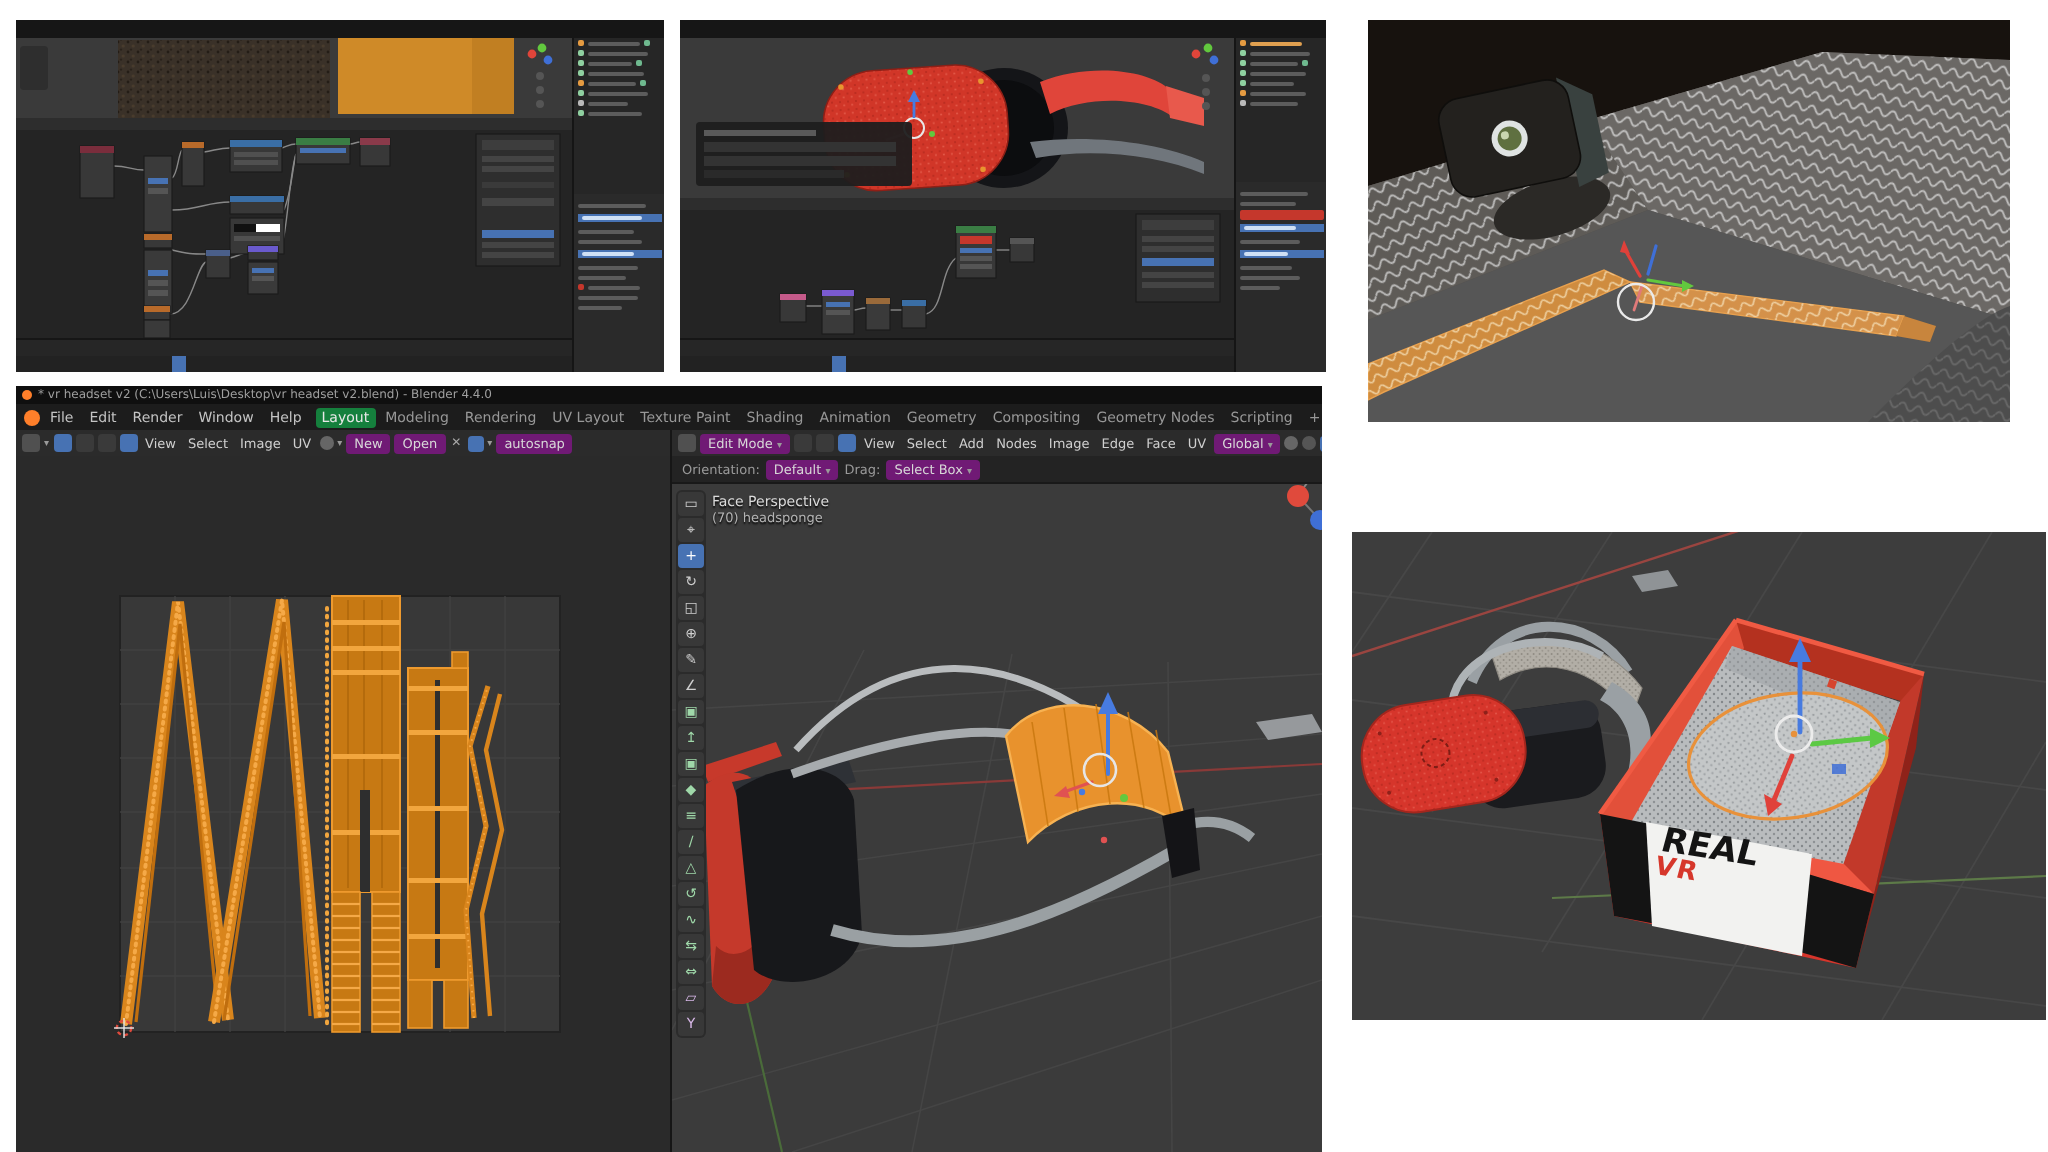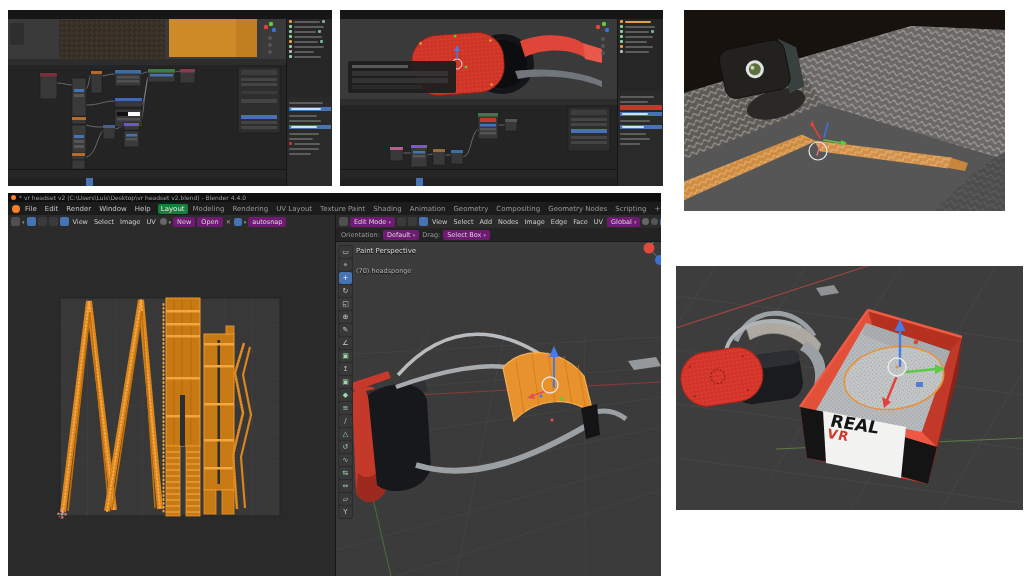--- a/index.html
+++ b/index.html
@@ -33,21 +33,21 @@
   .tgl.on{background:#4772b3;}
   .caret{font-size:5px;color:#9a9a9a;}
   .toolrow{background:#232323;border-bottom:1px solid #191919;display:flex;align-items:center;gap:3px;padding:0 5px;height:13px;}
   .lbl{font-size:6.5px;color:#9a9a9a;white-space:nowrap;}
   .toolcol{position:absolute;display:flex;flex-direction:column;gap:1px;background:#2b2b2b;border-radius:3px;padding:1px;}
   .tool{width:13px;height:12px;border-radius:2px;background:#383838;color:#cfcfcf;font-size:7px;line-height:12px;text-align:center;}
   .tool.on{background:#4772b3;color:#fff;}
   .tool.grn{color:#9fd8a9;}
   .tool.pur{color:#d8b8e8;}
   .ovl1{font-size:7px;color:#dcdcdc;text-shadow:0 1px 1px #000;white-space:nowrap;}
-  .ovl2{font-size:6.5px;color:#b5b5b5;text-shadow:0 1px 1px #000;white-space:nowrap;margin-top:12px;}
+  .ovl2{font-size:6.5px;color:#b5b5b5;text-shadow:0 1px 1px #000;white-space:nowrap;}
   
   .vrlabel{transform:rotate(9deg) skewX(-6deg);font-weight:bold;line-height:0.95;}
   .vr1{font-size:17px;color:#141414;letter-spacing:0px;}
   .vr2{font-size:13px;color:#d6372b;letter-spacing:1px;}
 </style>
 </head>
 <body>
 
 <div class="panel" style="left:8px;top:10px;width:324px;height:176px;background:#242424;">
   <div class="abs dark-top" style="left:0;top:0;right:0;height:9px;">
@@ -724,21 +724,21 @@
     </div>
 
     <div class="toolrow abs" style="left:0;top:13px;right:0;">
       <span class="lbl">Orientation:</span>
       <span class="pill"><span>Default</span> <span class="caret">▾</span></span>
       <span class="lbl">Drag:</span>
       <span class="pill"><span>Select Box</span> <span class="caret">▾</span></span>
     </div>
 
     <div class="abs" style="left:20px;top:32px;">
-      <div class="ovl1">Paint Perspective</div>
+      <div class="ovl1">Face Perspective</div>
       <div class="ovl2">(70) headsponge</div>
     </div>
 
     <div class="toolcol" style="left:2px;top:30px;">
       <div class="tool">▭</div>
       <div class="tool">⌖</div>
       <div class="tool on">+</div>
       <div class="tool">↻</div>
       <div class="tool">◱</div>
       <div class="tool">⊕</div>

